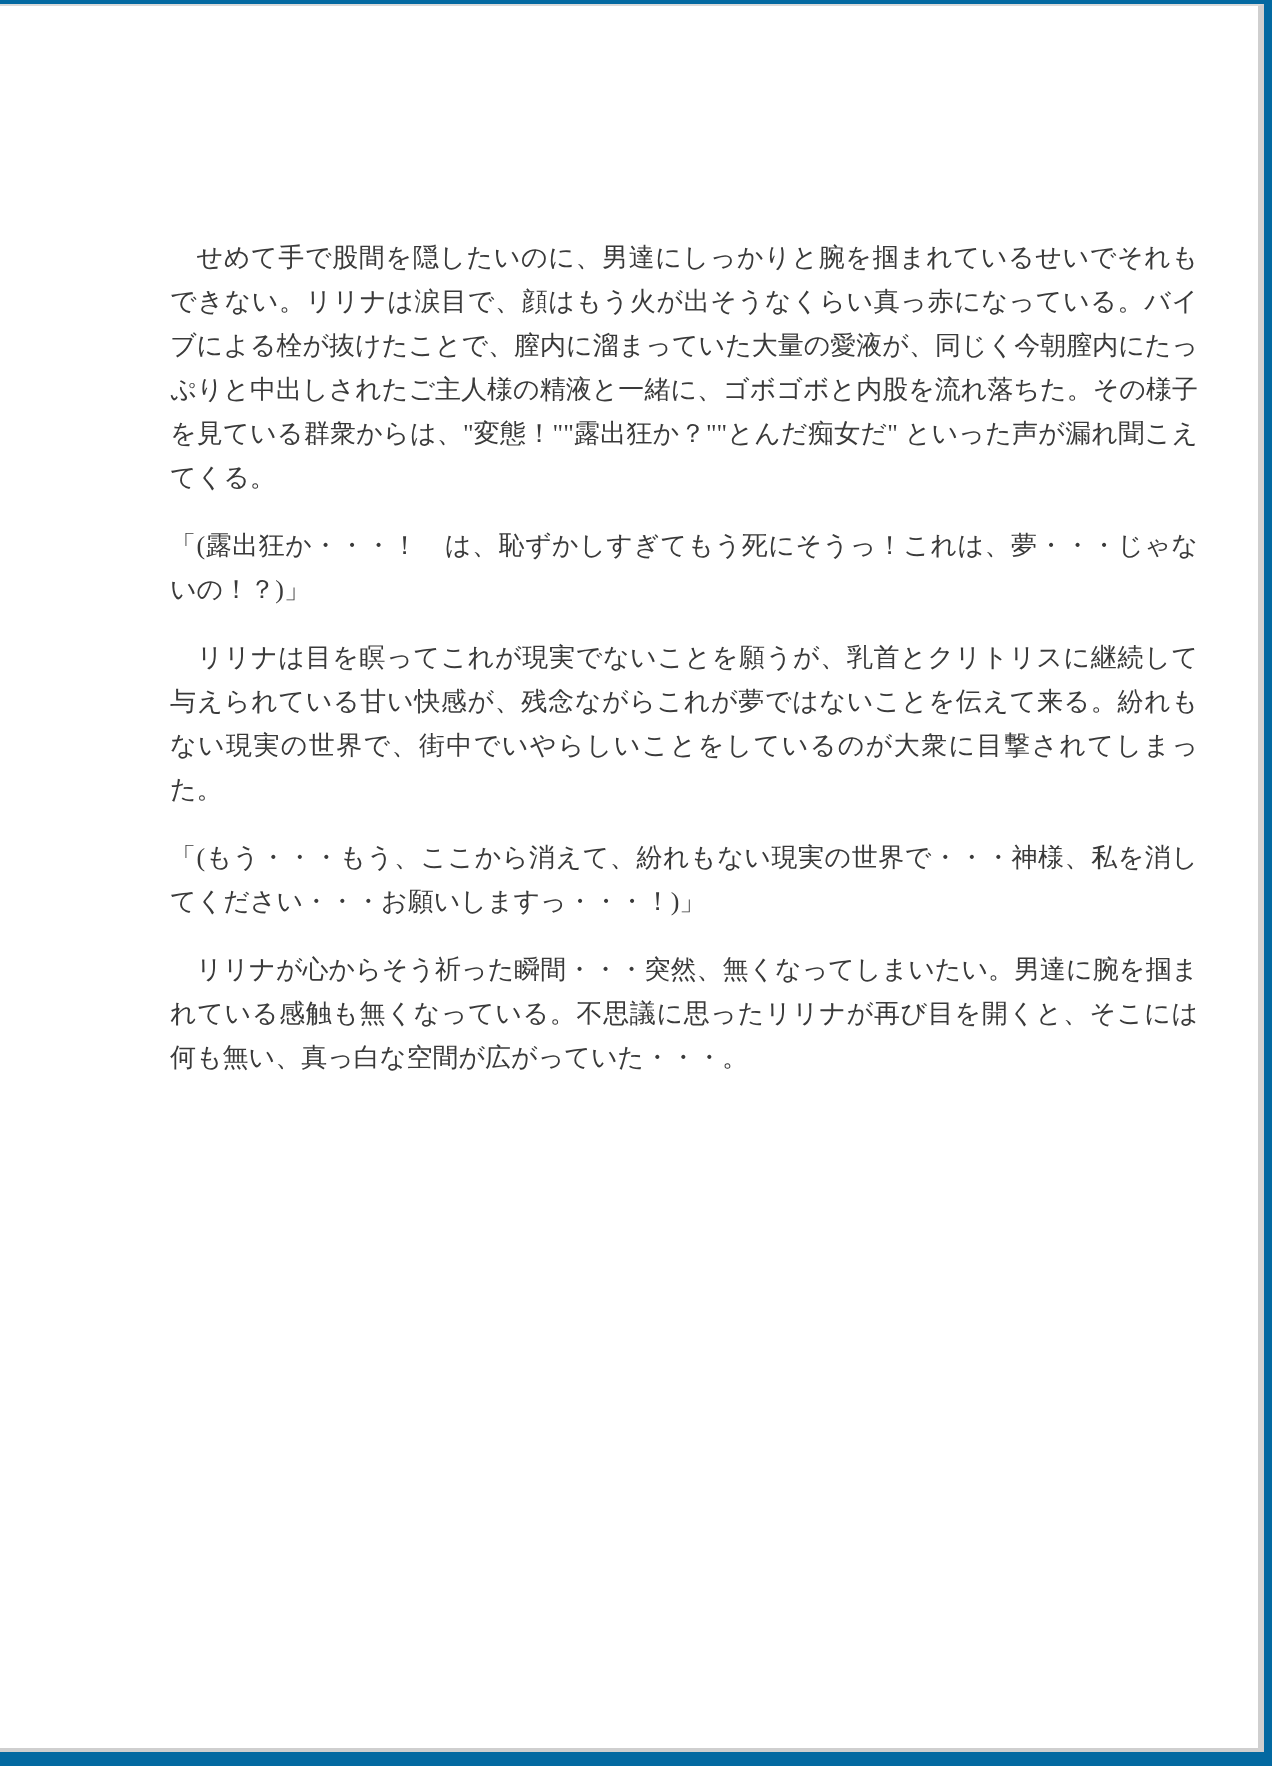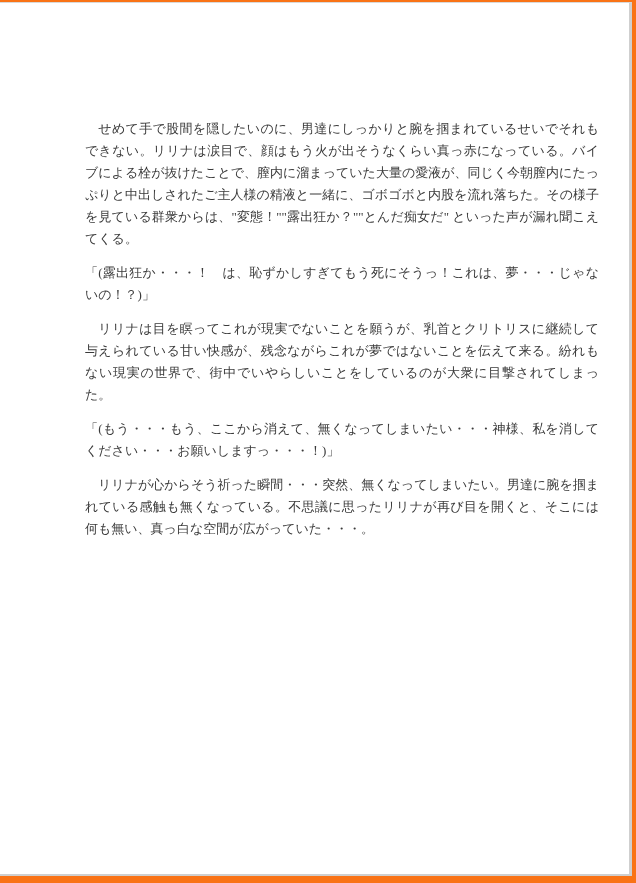--- a/index.html
+++ b/index.html
@@ -5,21 +5,21 @@
   html, body {
     margin: 0;
     padding: 0;
     background: #ffffff;
   }
   .screen {
     position: relative;
     width: 636px;
     height: 883px;
     overflow: hidden;
-    background: #f97316;
+    background: #0369a1;
   }
   
   .page {
     position: absolute;
     left: -1px;
     top: 2px;
     width: 633px;
     height: 874px;
     box-sizing: border-box;
     background: #ffffff;
@@ -49,17 +49,17 @@
 </style>
 </head>
 <body>
 
 <div class="screen">
   <div class="page">
     <div class="text-block">
       <p>　せめて手で股間を隠したいのに、男達にしっかりと腕を掴まれているせいでそれもできない。リリナは涙目で、顔はもう火が出そうなくらい真っ赤になっている。バイブによる栓が抜けたことで、膣内に溜まっていた大量の愛液が、同じく今朝膣内にたっぷりと中出しされたご主人様の精液と一緒に、ゴボゴボと内股を流れ落ちた。その様子を見ている群衆からは、"変態！""露出狂か？""とんだ痴女だ" といった声が漏れ聞こえてくる。</p>
       <p>「(露出狂か・・・！　は、恥ずかしすぎてもう死にそうっ！これは、夢・・・じゃないの！？)」</p>
       <p>　リリナは目を瞑ってこれが現実でないことを願うが、乳首とクリトリスに継続して与えられている甘い快感が、残念ながらこれが夢ではないことを伝えて来る。紛れもない現実の世界で、街中でいやらしいことをしているのが大衆に目撃されてしまった。</p>
-      <p>「(もう・・・もう、ここから消えて、無くなってしまいたい・・・神様、私を消してください・・・お願いしますっ・・・！)」</p>
+      <p>「(もう・・・もう、ここから消えて、紛れもない現実の世界で・・・神様、私を消してください・・・お願いしますっ・・・！)」</p>
       <p>　リリナが心からそう祈った瞬間・・・突然、無くなってしまいたい。男達に腕を掴まれている感触も無くなっている。不思議に思ったリリナが再び目を開くと、そこには何も無い、真っ白な空間が広がっていた・・・。</p>
     </div>
   </div>
 </div>
 
 </body></html>

